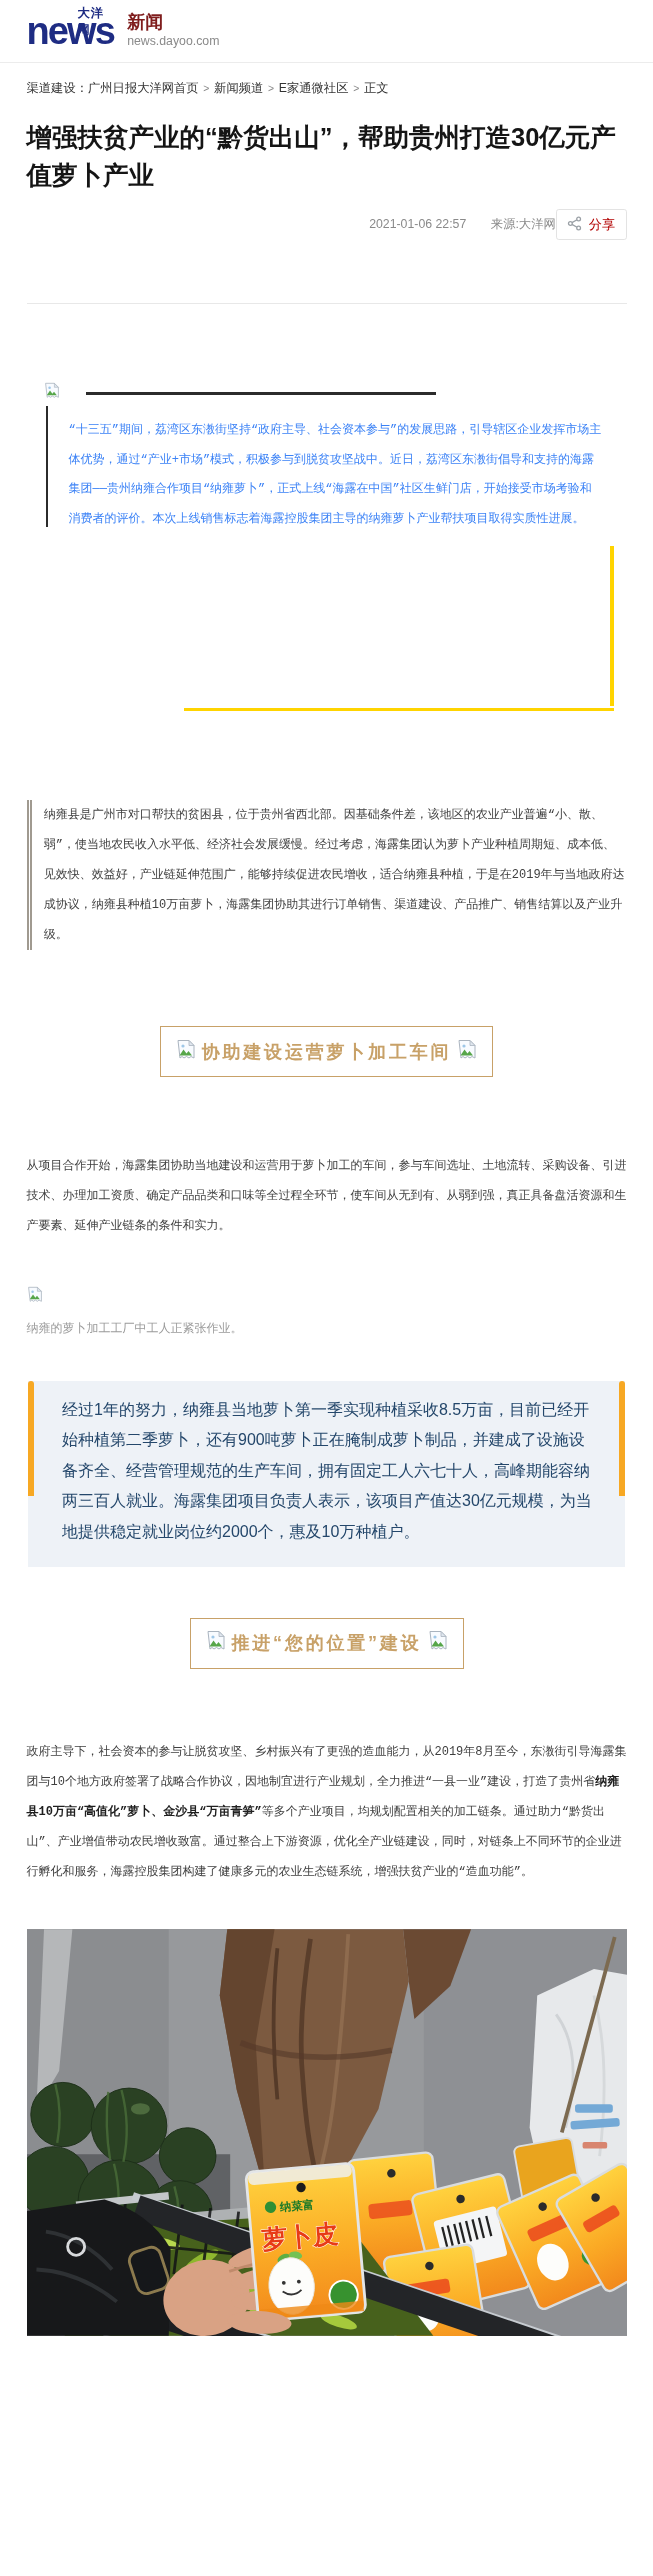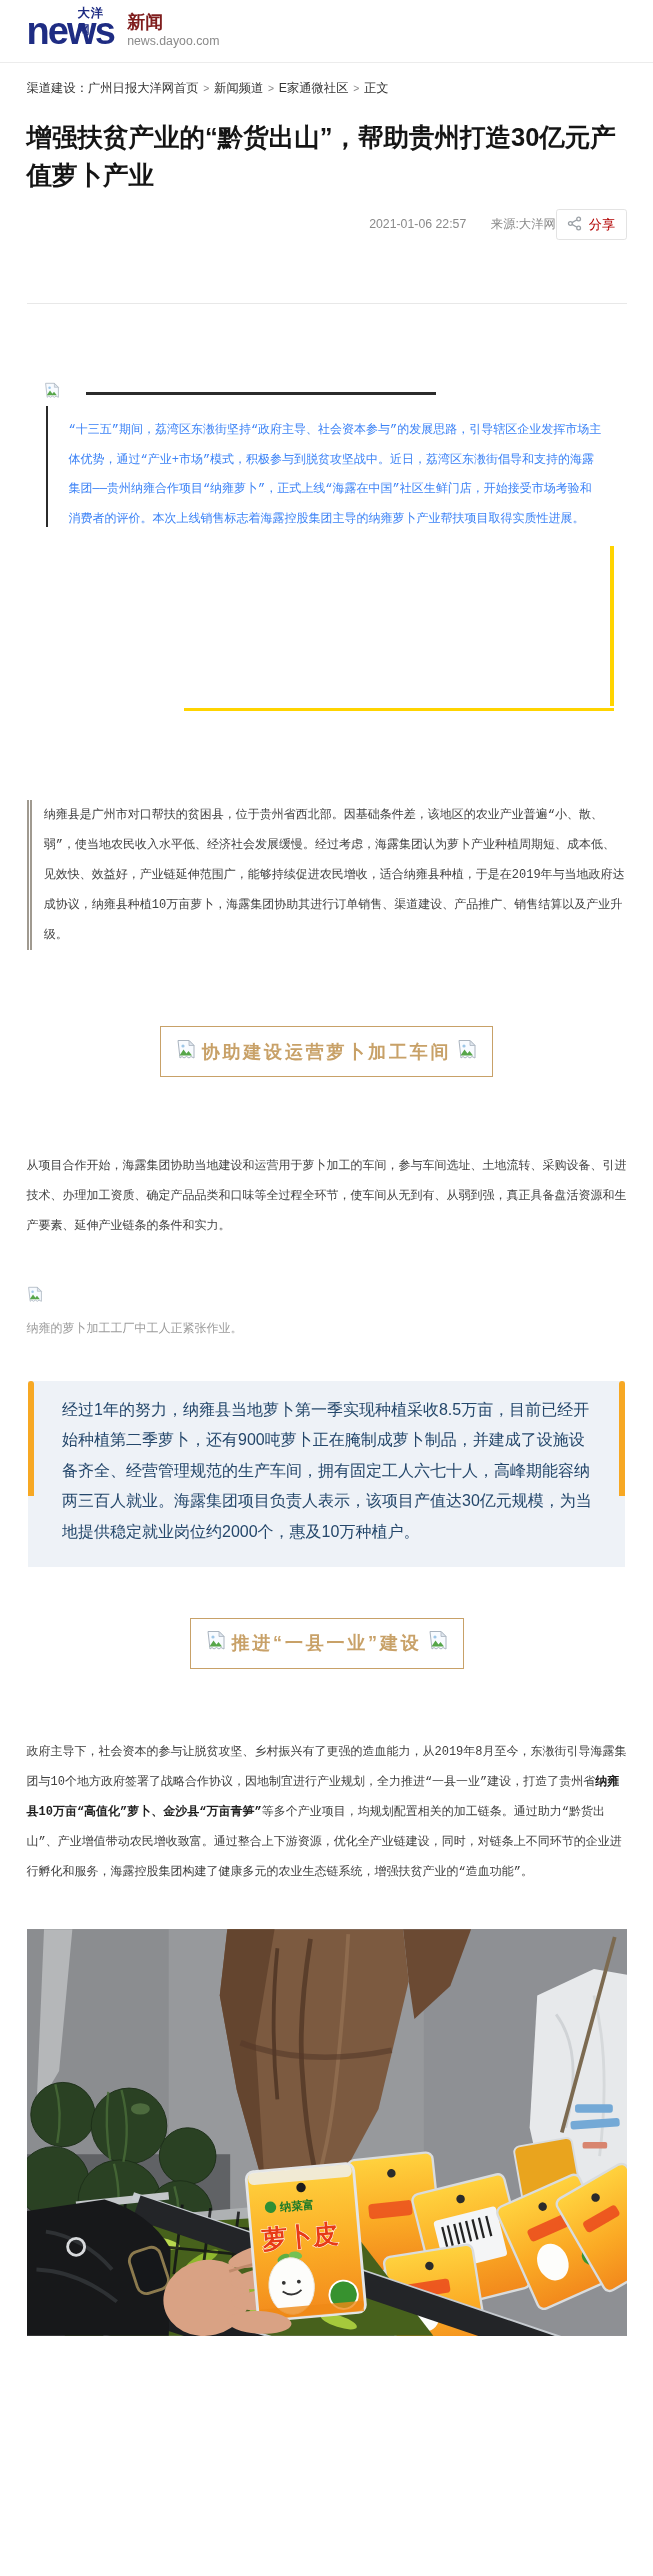--- a/index.html
+++ b/index.html
@@ -144,21 +144,21 @@
   <span>经过1年的努力，纳雍县当地萝卜第一季实现种植采收8.5万亩，目前已经开始种植第二季萝卜，还有900吨萝卜正在腌制成萝卜制品，并建成了设施设备齐全、经营管理规范的生产车间，拥有固定工人六七十人，高峰期能容纳两三百人就业。海露集团项目负责人表示，该项目产值达30亿元规模，为当地提供稳定就业岗位约2000个，惠及10万种植户。</span>
 </div>
 
 <div class="section-box second">
   <span><svg width="20" height="21" viewBox="0 0 20 20">
         <path d="M2 1h11l5 5v12.5l-3-1.5-2 1.5-2.5-1.5-2.5 1.5-2-1.5-2 1.5z" fill="#f8fbff" stroke="#aab4bf"></path>
         <path d="M13 1l5 5h-5z" fill="#dfe6ee" stroke="#aab4bf" stroke-width="0.8"></path>
         <path d="M3.5 16l4-6 3 4 2-2.5 3.5 4.5z" fill="#57a64a"></path>
         <circle cx="7" cy="6.5" r="1.6" fill="#9ec7e8"></circle>
       </svg></span>
-  <span>推进“一县一业”建设</span>
+  <span>推进“您的位置”建设</span>
   <span><svg width="20" height="21" viewBox="0 0 20 20">
         <path d="M2 1h11l5 5v12.5l-3-1.5-2 1.5-2.5-1.5-2.5 1.5-2-1.5-2 1.5z" fill="#f8fbff" stroke="#aab4bf"></path>
         <path d="M13 1l5 5h-5z" fill="#dfe6ee" stroke="#aab4bf" stroke-width="0.8"></path>
         <path d="M3.5 16l4-6 3 4 2-2.5 3.5 4.5z" fill="#57a64a"></path>
         <circle cx="7" cy="6.5" r="1.6" fill="#9ec7e8"></circle>
       </svg></span>
 </div>
 
 <p class="para p3"><span>政府主导下，社会资本的参与让脱贫攻坚、乡村振兴有了更强的造血能力，从2019年8月至今，东漖街引导海露集团与10个地方政府签署了战略合作协议，因地制宜进行产业规划，全力推进“一县一业”建设，打造了贵州省</span><b>纳雍县10万亩“高值化”萝卜、金沙县“万亩青笋”</b><span>等多个产业项目，均规划配置相关的加工链条。通过助力“黔货出山”、产业增值带动农民增收致富。通过整合上下游资源，优化全产业链建设，同时，对链条上不同环节的企业进行孵化和服务，海露控股集团构建了健康多元的农业生态链系统，增强扶贫产业的“造血功能”。</span></p>
 

